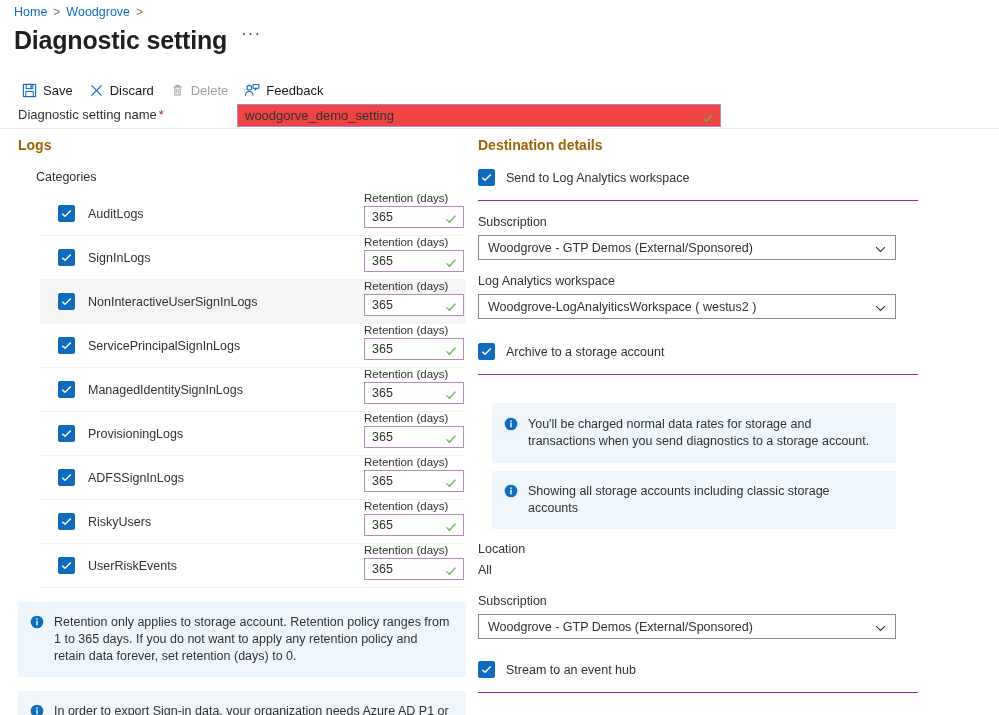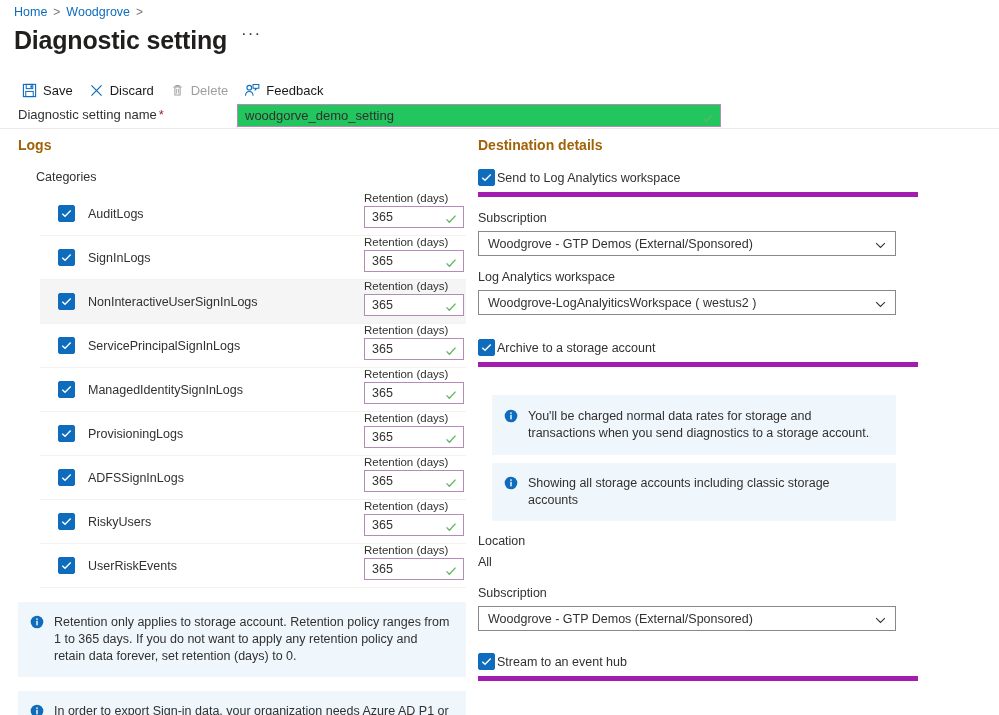--- a/index.html
+++ b/index.html
@@ -58,21 +58,21 @@
   }
   .name-label {
     position: absolute; left: 0; top: 3px;
     font-size: 13px; color: #323130;
   }
   .req { color: #a4262c; font-size: 13px; margin-left: 2px; }
   .name-input-wrap {
     position: absolute; left: 219px; top: 0;
     width: 484px; height: 23px;
     border: 1px solid #b48ab6;
-    background: #22c55e;
+    background: #ef4444;
     display: flex; align-items: center;
   }
   .name-input {
     border: 0; outline: none; background: transparent;
     font-family: "Liberation Sans", sans-serif;
     font-size: 13px; color: #323130;
     padding: 0 22px 0 7px; width: 100%; height: 100%;
   }
   .valid-check {
     position: absolute; right: 6px; top: 50%;
@@ -148,23 +148,23 @@
     padding: 12px 14px 12px 12px;
     margin-top: 14px;
   }
   .info-txt {
     font-size: 12.5px; line-height: 17px; color: #323130;
   }
   .info-icon { flex: 0 0 auto; margin-top: 1px; }
 
   
   .dest-check-row {
-    display: flex; align-items: center; gap: 2px;
-    padding-bottom: 6px;
-    border-bottom: 5px solid #a21caf;
+    display: flex; align-items: center; gap: 11px;
+    padding-bottom: 14px;
+    border-bottom: 1px solid #a21caf;
   }
   .dest-check-row .lbl { font-size: 12.5px; color: #323130; }
   .field { margin-top: 13px; }
   .field-label {
     font-size: 12.5px; color: #323130;
     line-height: 17px; margin-bottom: 4px;
   }
   .select-wrap {
     position: relative; width: 418px; height: 25px;
     border: 1px solid #8a8886; background: #fff;

